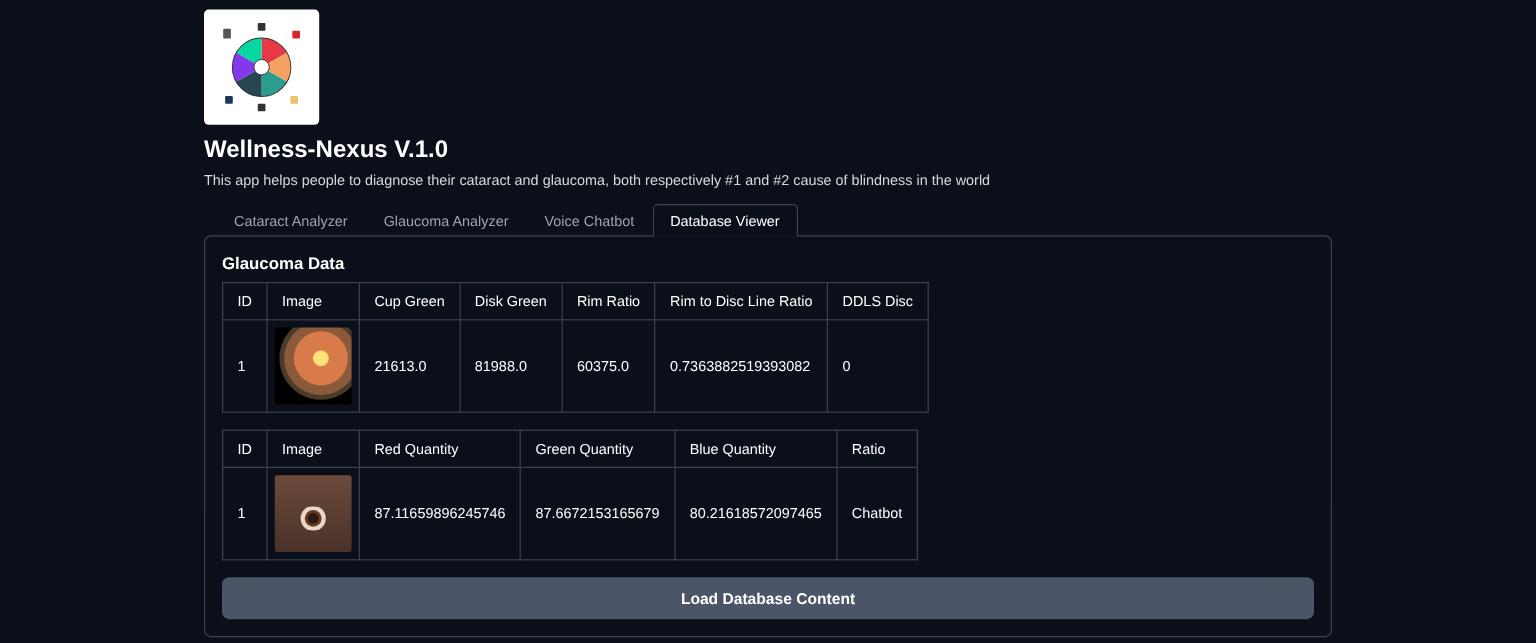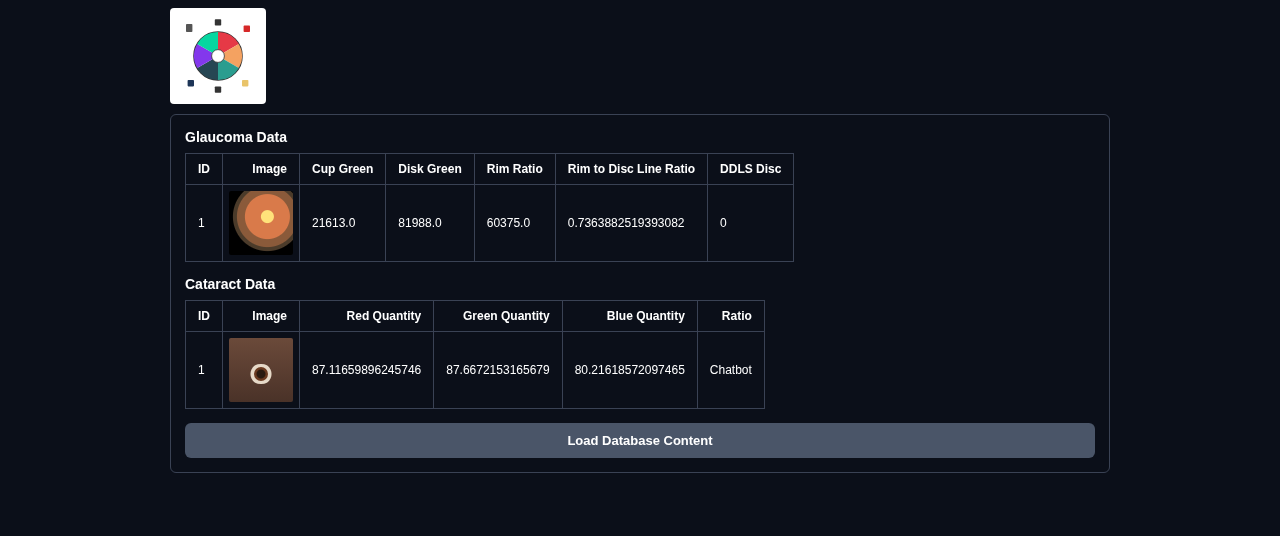--- a/index.html
+++ b/index.html
@@ -77,21 +77,21 @@
     margin-bottom: 14px;
   }
   th, td {
     border: 1px solid #3a4254;
     padding: 8px 12px;
     text-align: left;
     font-size: 12px;
     vertical-align: middle;
     white-space: nowrap;
   }
-  th { font-weight: bold; text-align: right; }
+  th { font-weight: normal; }
   td.img-cell { padding: 6px; }
   .thumb {
     width: 64px;
     height: 64px;
     border-radius: 2px;
     display: flex;
     align-items: center;
     justify-content: center;
   }
   .thumb-retina {
@@ -148,21 +148,29 @@
       <circle cx="50" cy="50" r="8" fill="#fff" stroke="#333"></circle>
       <rect x="10" y="10" width="8" height="10" fill="#555" rx="1"></rect>
       <rect x="82" y="12" width="8" height="8" fill="#d62828" rx="1"></rect>
       <rect x="12" y="80" width="8" height="8" fill="#1d3557" rx="1"></rect>
       <rect x="80" y="80" width="8" height="8" fill="#e9c46a" rx="1"></rect>
       <rect x="46" y="4" width="8" height="8" fill="#333" rx="1"></rect>
       <rect x="46" y="88" width="8" height="8" fill="#333" rx="1"></rect>
     </svg>
   </div>
 
-
+  <h1 class="app-title">Wellness-Nexus V.1.0</h1>
+  <p class="app-desc">This app helps people to diagnose their cataract and glaucoma, both respectively #1 and #2 cause of blindness in the world</p>
+
+  <div class="tabs">
+    <div class="tab">Cataract Analyzer</div>
+    <div class="tab">Glaucoma Analyzer</div>
+    <div class="tab">Voice Chatbot</div>
+    <div class="tab active">Database Viewer</div>
+  </div>
 
   <div class="panel">
 
     <h2 class="section-title">Glaucoma Data</h2>
     <table>
       <thead>
         <tr>
           <th>ID</th>
           <th>Image</th>
           <th>Cup Green</th>
@@ -180,21 +188,20 @@
           </td>
           <td>21613.0</td>
           <td>81988.0</td>
           <td>60375.0</td>
           <td>0.7363882519393082</td>
           <td>0</td>
         </tr>
       </tbody>
     </table>
 
-    <h2 class="section-title">Cataract Data</h2>
     <table>
       <thead>
         <tr>
           <th>ID</th>
           <th>Image</th>
           <th>Red Quantity</th>
           <th>Green Quantity</th>
           <th>Blue Quantity</th>
           <th>Ratio</th>
         </tr>

